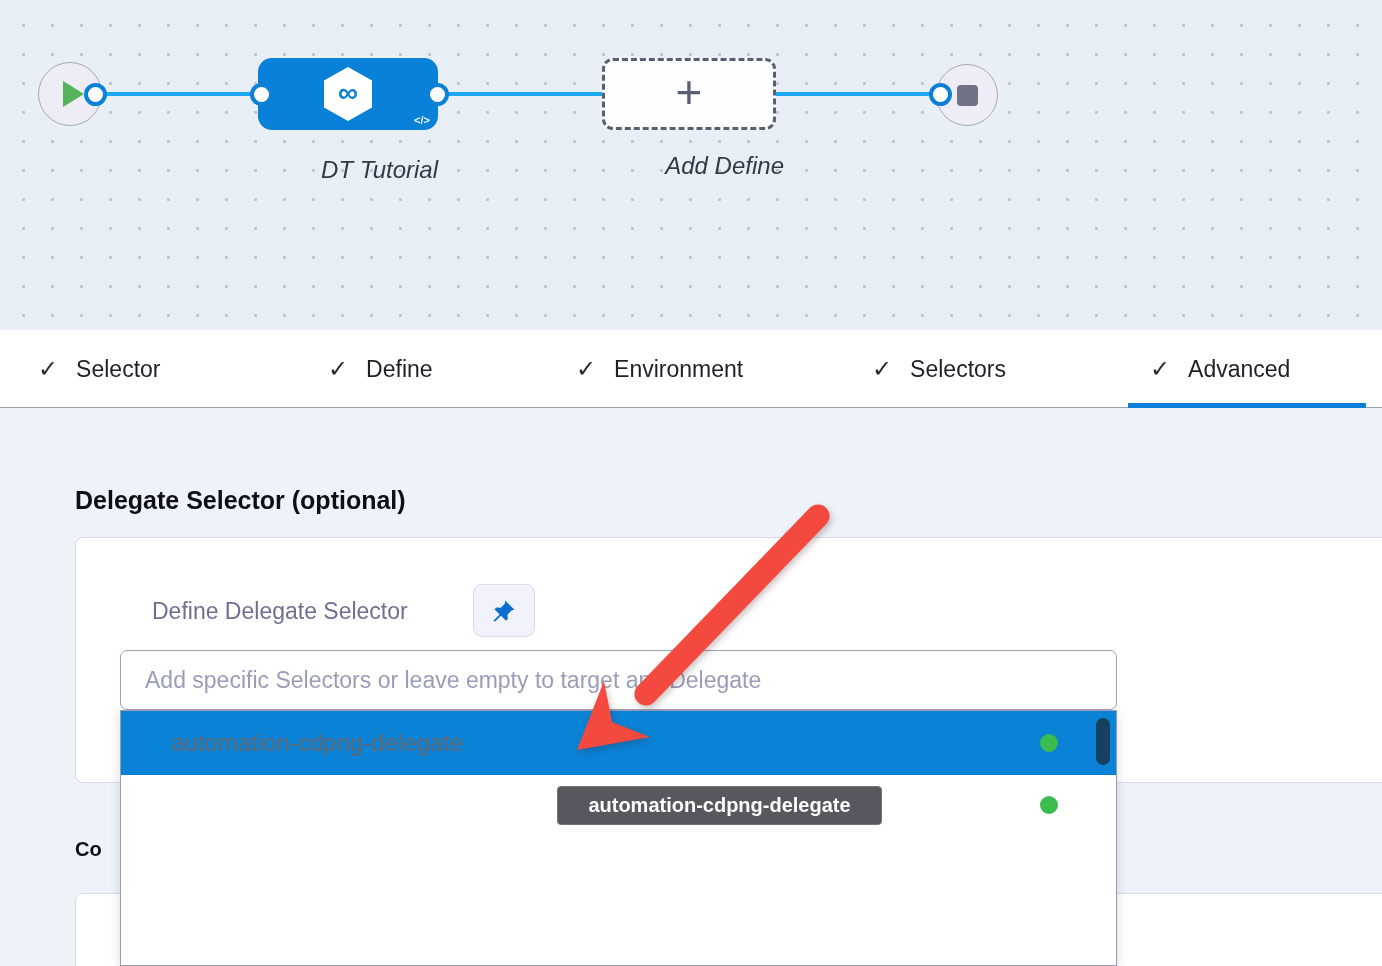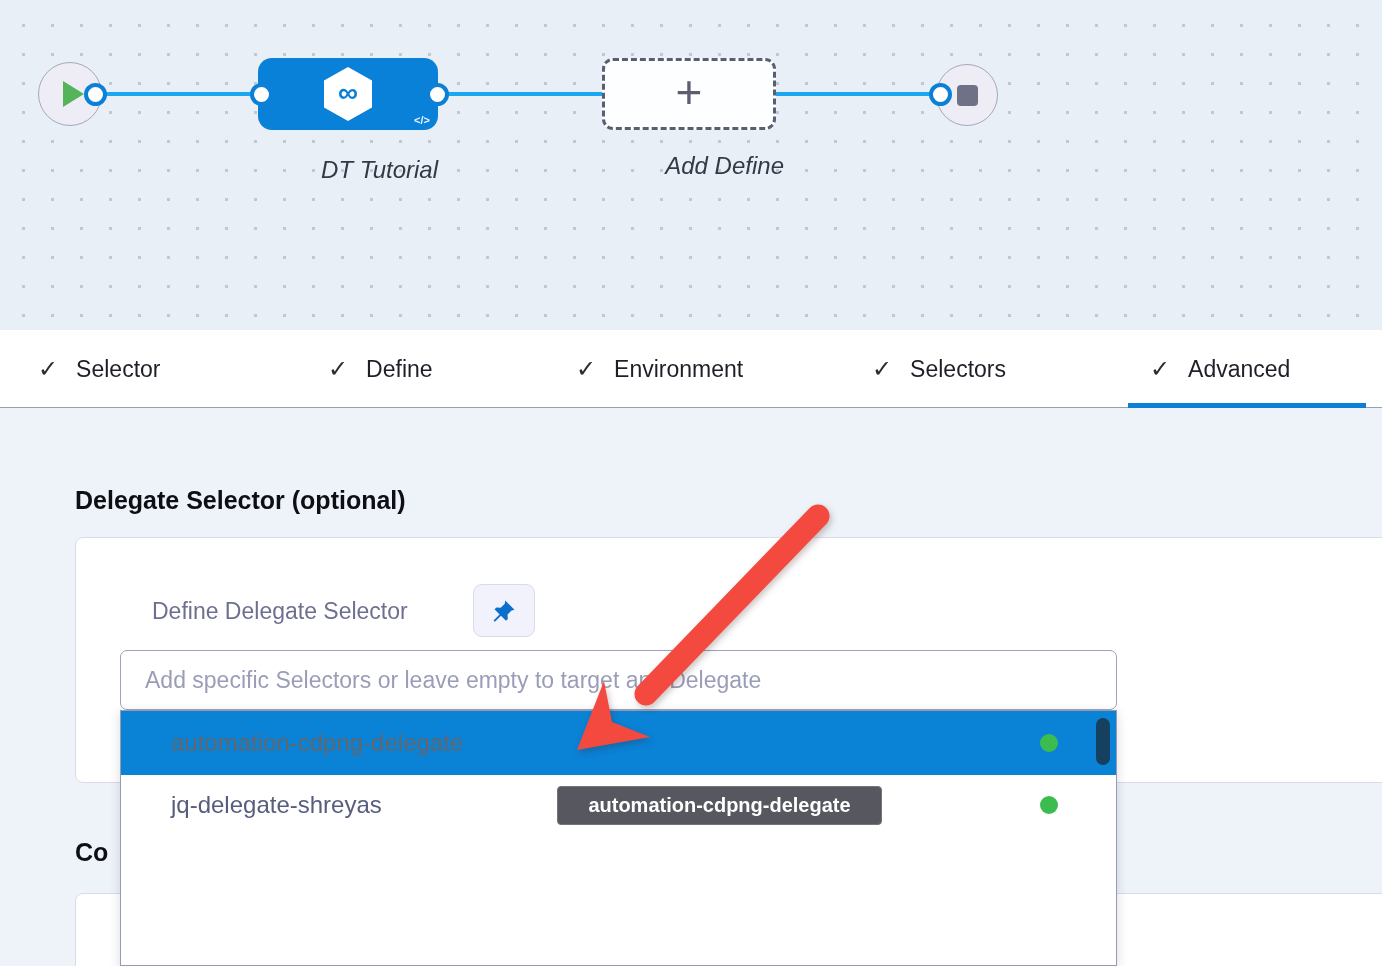--- a/index.html
+++ b/index.html
@@ -49,21 +49,21 @@
   #card1{left:75px;top:129px;width:1320px;height:246px;}
   #card2{left:75px;top:485px;width:1320px;height:90px;}
   #define-label{left:120px;top:190px;font-size:23px;color:#6e7090;z-index:2;margin-left:32px;}
   #pin-btn{left:473px;top:176px;width:62px;height:53px;background:#f1f2fb;
     border:1px solid #d9daea;border-radius:9px;display:flex;align-items:center;
     justify-content:center;z-index:2;cursor:pointer;}
   #selector-input{left:120px;top:242px;width:997px;height:60px;border:1px solid #9fa2bb;
     border-radius:7px;background:#fff;font-size:23px;color:#333;padding:0 24px;
     z-index:3;outline:none;font-family:"Liberation Sans",sans-serif;}
   #selector-input::placeholder{color:#9a9db8;opacity:1;}
-  #next-section-title{left:75px;top:430px;font-size:25px;font-weight:bold;color:#0e0f15;z-index:5;}
+  #next-section-title{left:75px;top:430px;font-size:20px;font-weight:bold;color:#0e0f15;z-index:5;}
 
   
   #dropdown{left:120px;top:302px;width:997px;height:256px;background:#fff;
     border:1px solid #979ab1;box-shadow:0 3px 10px rgba(40,50,70,.18);z-index:20;overflow:hidden;}
   .dd-row{position:relative;height:60px;display:flex;align-items:center;cursor:pointer;}
   .dd-row:first-child{height:64px;}
   .dd-row .olabel{margin-left:50px;font-size:24px;color:#575d7d;}
   .dd-row.selected{background:var(--selected-bg);}
   .dd-row.selected .olabel{color:#63666d;}
   .dot{position:absolute;right:58px;top:50%;margin-top:-9px;width:18px;height:18px;border-radius:50%;}
@@ -157,21 +157,20 @@
 
   <div id="next-section-title" class="abs">Co</div>
 
   <div id="dropdown" class="abs">
     <div id="dd-rows">
         <div class="dd-row selected">
     <span class="olabel">automation-cdpng-delegate</span>
     <span class="dot" style="background: rgb(60, 188, 79);"></span>
   </div>
         <div class="dd-row">
-    <span class="olabel">jq-delegate-shreyas</span>
     <span class="dot" style="background: rgb(60, 188, 79);"></span>
   </div>
       </div>
     <div id="scroll-thumb" class="abs"></div>
   </div>
 
   <div id="tooltip" class="abs">automation-cdpng-delegate</div>
 </div>
 
 <svg id="arrow-svg" class="abs">

